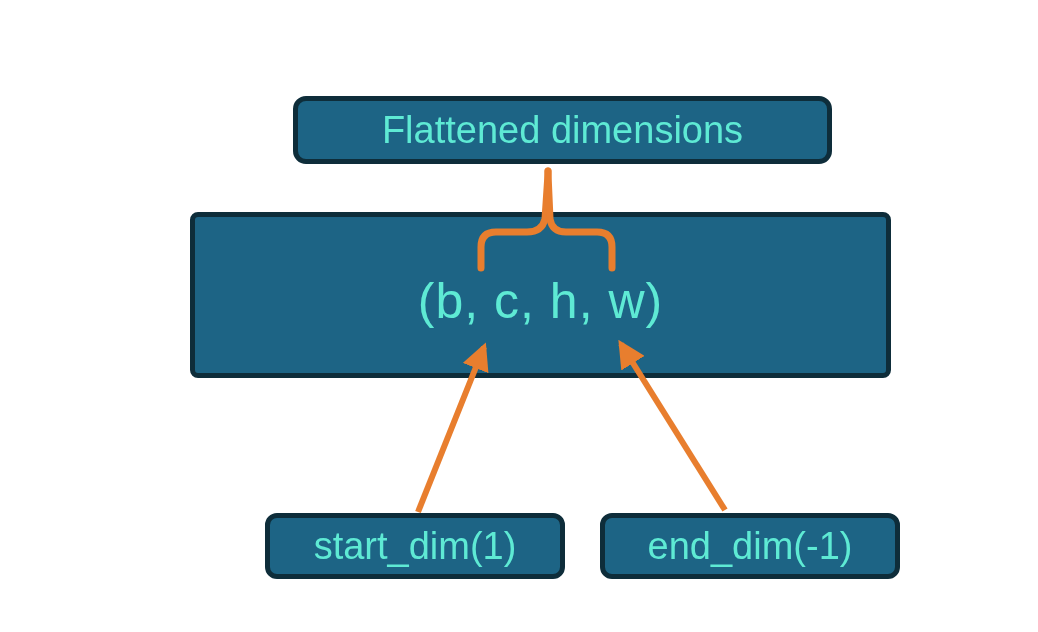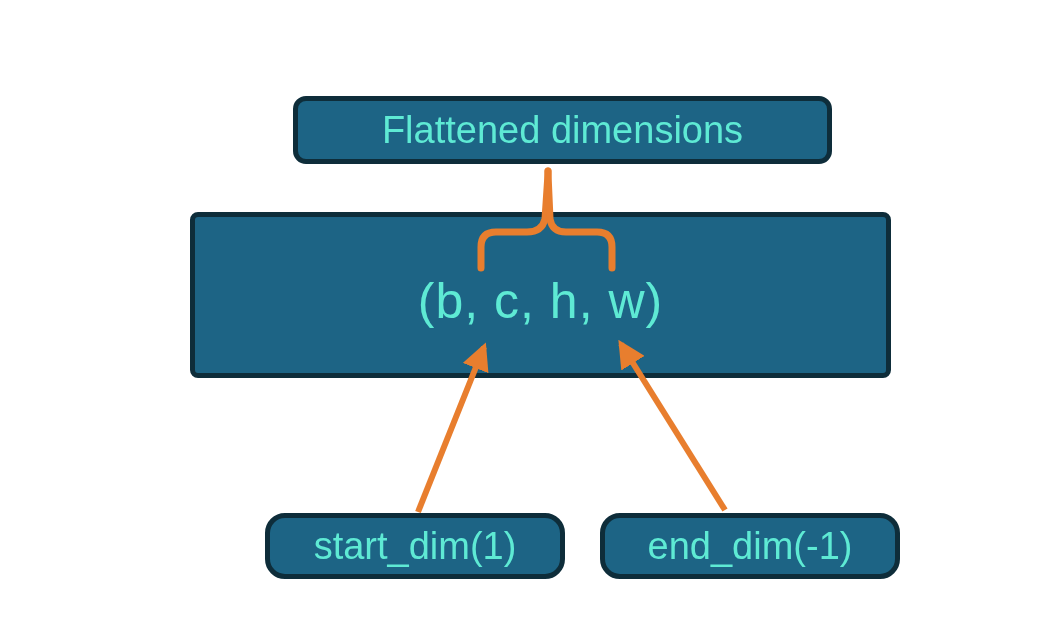--- a/index.html
+++ b/index.html
@@ -44,21 +44,21 @@
     letter-spacing: 1px;
     margin-left: 13px;
   }
   .tensor-box .label {
     position: relative;
     top: 6px;
   }
   .param-box {
     top: 513px;
     height: 66px;
-    border-radius: 20px;
+    border-radius: 12px;
     font-size: 38px;
   }
   .start-box { left: 265px; width: 300px; }
   .end-box   { left: 580px; width: 300px; margin-left: 20px; }
   .overlay {
     position: absolute;
     left: 0;
     top: 0;
     width: 1038px;
     height: 632px;

